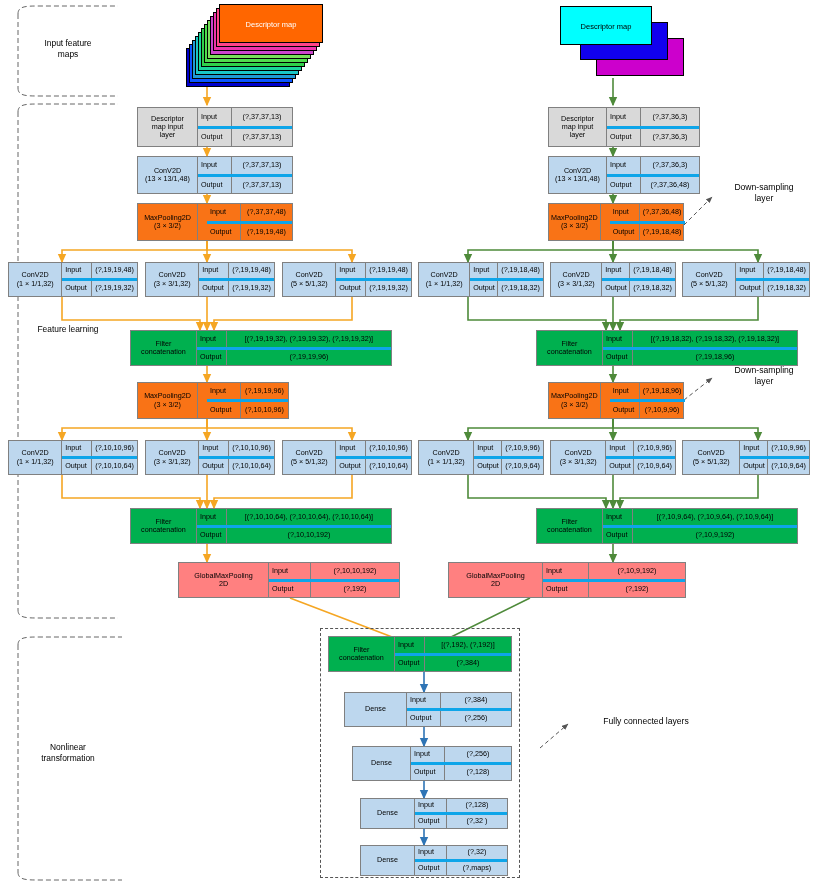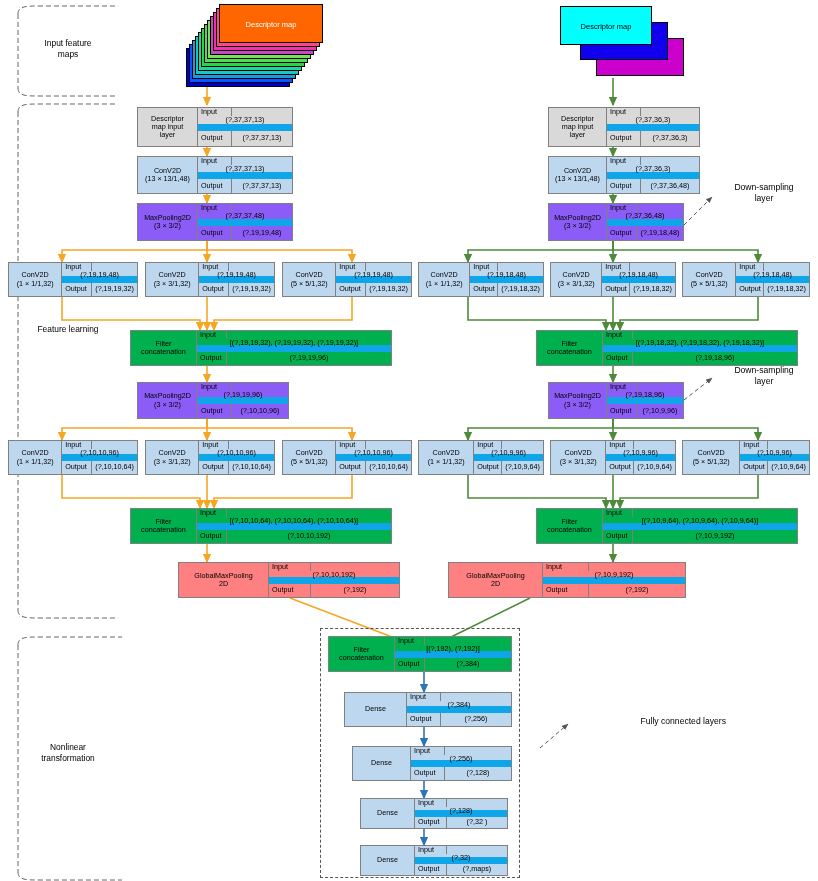--- a/index.html
+++ b/index.html
@@ -9,29 +9,29 @@
 
   svg.links{position:absolute;left:0;top:0;width:818px;height:881px;pointer-events:none;}
 
   
   .node{position:absolute;display:flex;border:1px solid #808080;box-sizing:border-box;
         font-size:7.2px;line-height:1.12;}
   .node .nm{display:flex;align-items:center;justify-content:center;text-align:center;
             padding:1px 2px;box-sizing:border-box;border-right:1px solid #808080;}
   .node .io{display:flex;flex-direction:column;box-sizing:border-box;}
   .node .iorow{display:flex;flex:1 1 0;min-height:0;}
-  .node .iorow:first-child{border-bottom:7px solid #0ea5e9;flex-direction:column;}
+  .node .iorow:first-child{border-bottom:3px solid #0ea5e9;}
   .node .k{display:flex;align-items:center;justify-content:flex-start;padding:0 3px;
            box-sizing:border-box;border-right:1px solid #808080;white-space:nowrap;}
   .node .v{display:flex;align-items:center;justify-content:center;padding:0 3px;
            box-sizing:border-box;flex:1 1 auto;white-space:nowrap;}
 
   .t-input  {background:#d9d9d9;}
   .t-conv   {background:#bdd7ee;}
-  .t-pool   {background:#8b5cf6;}
+  .t-pool   {background:#f97316;gap:9px;}
   .t-concat {background:#00b04f;}
   .t-dense  {background:#bdd7ee;}
   .t-gmp    {background:#ff8080;}
 
   
   .card{position:absolute;box-sizing:border-box;border:1px solid #000;}
   .card .cl{position:absolute;left:0;right:0;top:50%;transform:translateY(-50%);
             text-align:center;font-size:7.5px;}
 
   
@@ -136,21 +136,21 @@
   <div class="seclabel" style="left:14px;top:38px;width:108px;white-space:pre-line;">Input feature
 maps</div>
   <div class="seclabel" style="left:8px;top:324px;width:120px;white-space:pre-line;">Feature learning</div>
   <div class="seclabel" style="left:14px;top:742px;width:108px;white-space:pre-line;">Nonlinear
 transformation</div>
 
   <div class="anno" style="left:712px;top:182px;width:104px;white-space:pre-line;">Down-sampling
 layer</div>
   <div class="anno" style="left:712px;top:365px;width:104px;white-space:pre-line;">Down-sampling
 layer</div>
-  <div class="anno" style="left:566px;top:716px;width:160px;text-align:right;white-space:pre-line;">Fully connected layers</div>
+  <div class="anno" style="left:566px;top:716px;width:160px;text-align:center;white-space:pre-line;">Fully connected layers</div>
 
   <div>
     <div class="card" style="left:186px;top:48px;width:104px;height:39px;background:#0000cc;"></div>
     <div class="card" style="left:189px;top:44px;width:104px;height:39px;background:#0b54ff;"></div>
     <div class="card" style="left:192px;top:40px;width:104px;height:39px;background:#1f9ad6;"></div>
     <div class="card" style="left:195px;top:36px;width:104px;height:39px;background:#19c6c6;"></div>
     <div class="card" style="left:198px;top:32px;width:104px;height:39px;background:#19d69a;"></div>
     <div class="card" style="left:201px;top:28px;width:104px;height:39px;background:#2fd14b;"></div>
     <div class="card" style="left:204px;top:24px;width:104px;height:39px;background:#4fdd4f;"></div>
     <div class="card" style="left:207px;top:20px;width:104px;height:39px;background:#79e05b;"></div>

